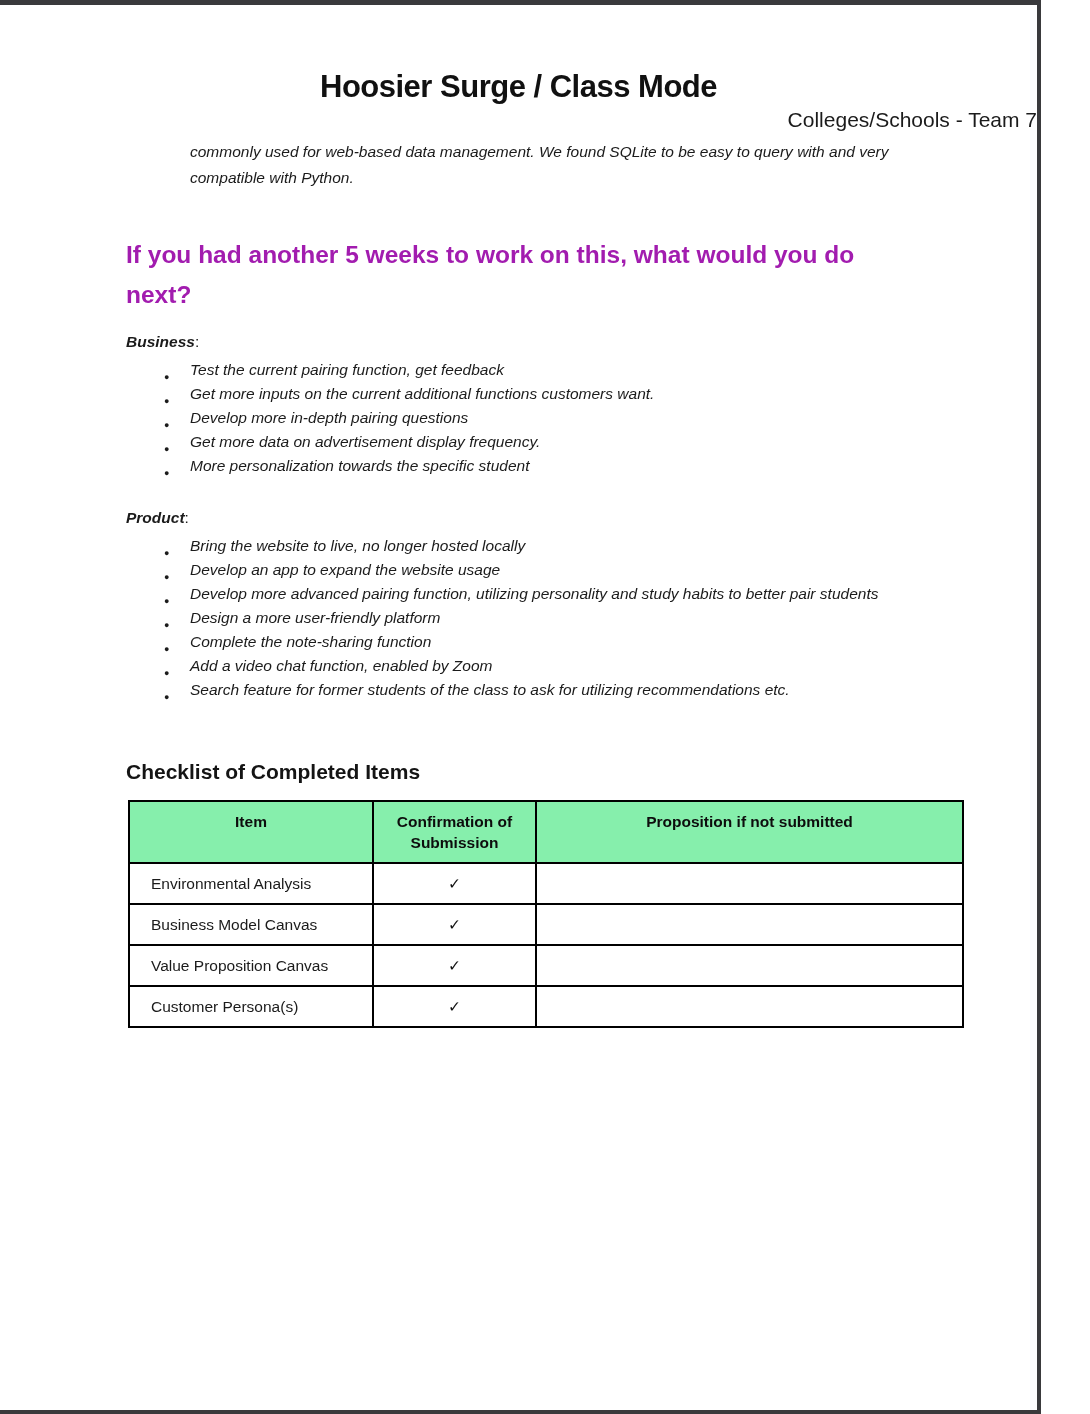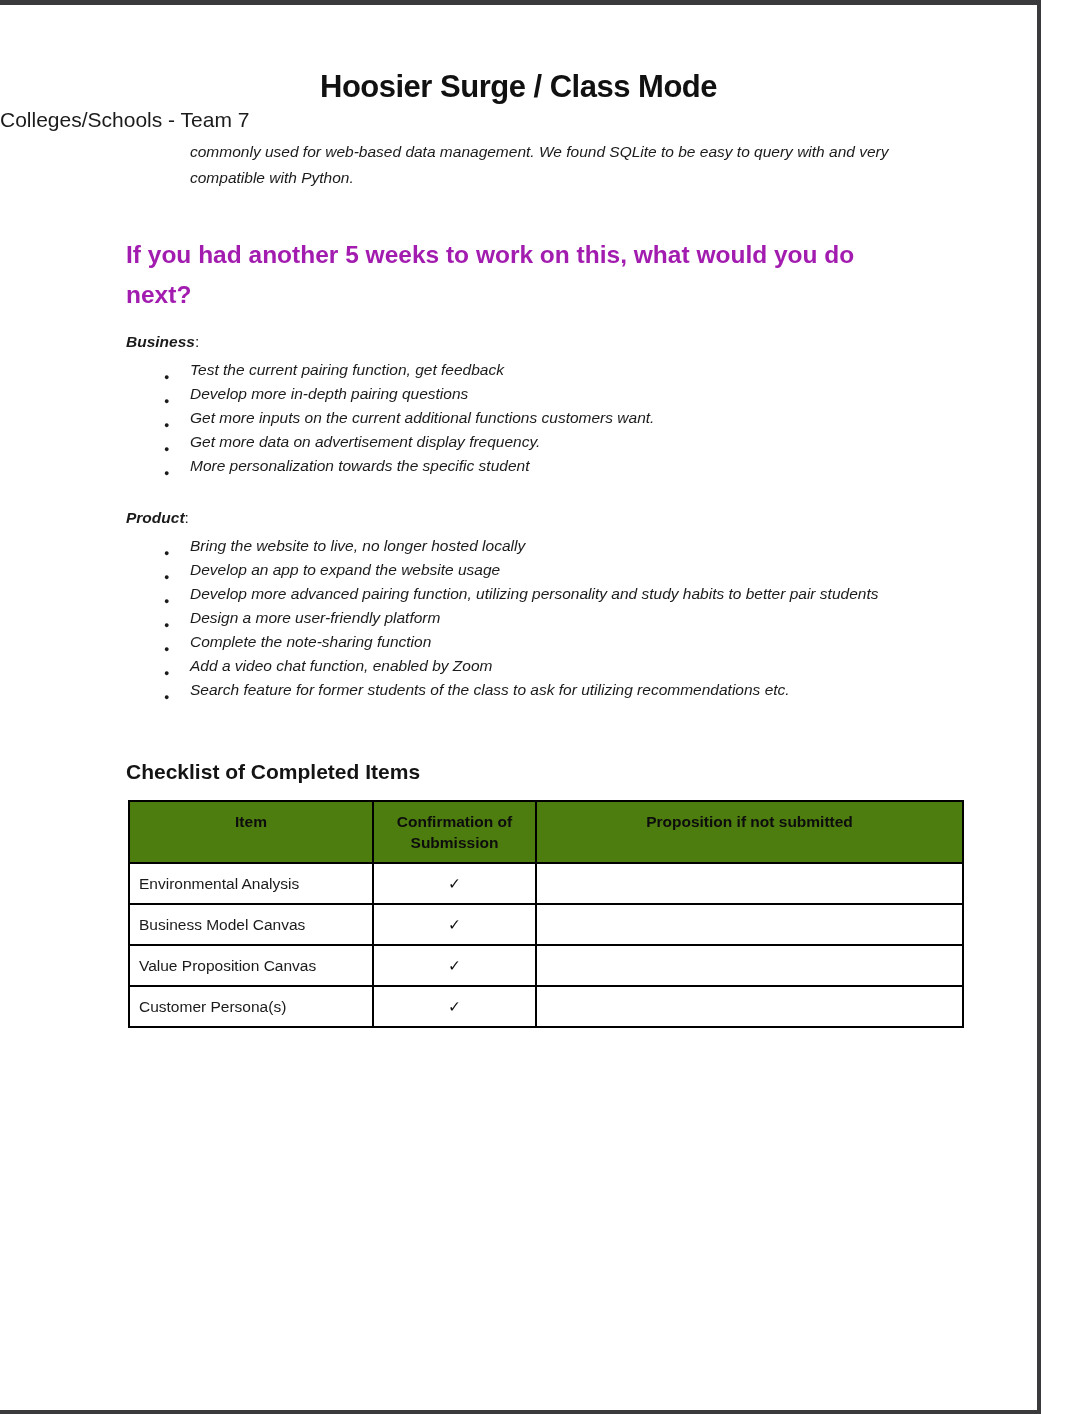--- a/index.html
+++ b/index.html
@@ -24,21 +24,21 @@
   .doc { padding-top: 64px; }
 
   .doc-title {
     text-align: center;
     font-size: 31px;
     font-weight: 700;
     letter-spacing: -0.5px;
     color: #111;
   }
   .doc-subtitle {
-    text-align: left;
+    text-align: right;
     font-size: 21px;
     font-weight: 400;
     margin-top: 3px;
     color: #1b1b1b;
   }
   .intro {
     margin: 7px 0 0 190px;
     width: 765px;
     font-size: 15.5px;
     font-style: italic;
@@ -97,35 +97,35 @@
     margin: 16px 0 0 128px;
     border-collapse: collapse;
     width: 834px;
     table-layout: fixed;
   }
   table.checklist th, table.checklist td {
     border: 2px solid #000000;
     font-size: 15.5px;
   }
   table.checklist th {
-    background: #4d7c0f;
+    background: #86efac;
     font-weight: 700;
     text-align: center;
     vertical-align: top;
     padding: 9px 6px 9px 6px;
     height: 60px;
     line-height: 21px;
     color: #0d0d0d;
   }
   table.checklist td {
     height: 41px;
     background: #ffffff;
     vertical-align: middle;
   }
-  td.cell-item { text-align: left; padding-left: 9px; color: #1b1b1b; }
+  td.cell-item { text-align: left; padding-left: 21px; color: #1b1b1b; }
   td.cell-check { text-align: center; font-size: 17px; color: #111; }
   td.cell-expl { }
   col.c-item { width: 244px; }
   col.c-conf { width: 163px; }
   col.c-expl { width: 427px; }
 </style>
 </head>
 <body>
 
 <div class="page">
@@ -133,22 +133,22 @@
 
     <div class="doc-title">Hoosier Surge / Class Mode</div>
     <div class="doc-subtitle">Colleges/Schools - Team 7</div>
     <p class="intro">commonly used for web-based data management. We found SQLite to be easy to query with and very compatible with Python.</p>
 
     <h2 class="section-heading">If you had another 5 weeks to work on this, what would you do next?</h2>
 
     <p class="group-label"><span class="bi">Business</span><span class="colon">:</span></p>
     <ul class="bullets">
       <li>Test the current pairing function, get feedback</li>
+      <li>Get more inputs on the current additional functions customers want.</li>
       <li>Develop more in-depth pairing questions</li>
-      <li>Get more inputs on the current additional functions customers want.</li>
       <li>Get more data on advertisement display frequency.</li>
       <li>More personalization towards the specific student</li>
     </ul>
 
     <p class="group-label group-gap"><span class="bi">Product</span><span class="colon">:</span></p>
     <ul class="bullets">
       <li>Bring the website to live, no longer hosted locally</li>
       <li>Develop an app to expand the website usage</li>
       <li>Develop more advanced pairing function, utilizing personality and study habits to better pair students</li>
       <li>Design a more user-friendly platform</li>

